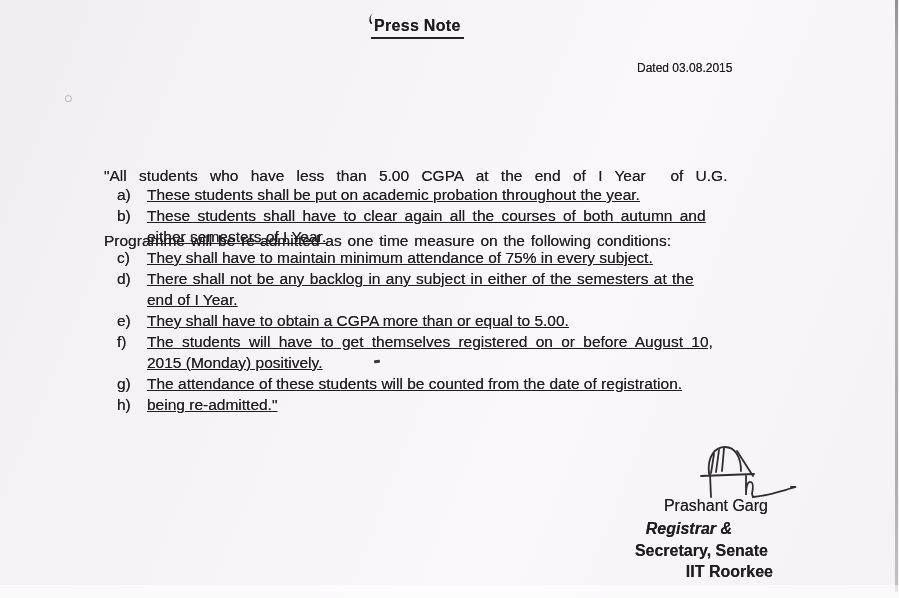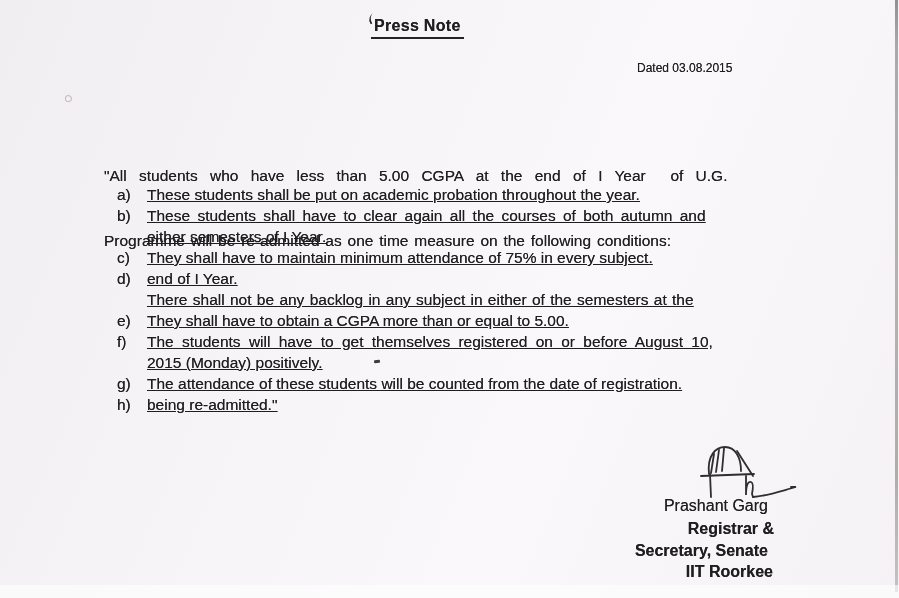--- a/index.html
+++ b/index.html
@@ -136,22 +136,22 @@
     </li>
     <li class="cond">
       <span class="marker">c)</span>
       <span class="ctext">
           <span class="line">They shall have to maintain minimum attendance of 75% in every subject.</span>
         </span>
     </li>
     <li class="cond">
       <span class="marker">d)</span>
       <span class="ctext">
+        <span class="line" style="word-spacing:1px">There shall not be any backlog in any subject in either of the semesters at the</span>
         <span class="line">end of I Year.</span>
-        <span class="line" style="word-spacing:1px">There shall not be any backlog in any subject in either of the semesters at the</span>
       </span>
     </li>
     <li class="cond">
       <span class="marker">e)</span>
       <span class="ctext">
           <span class="line">They shall have to obtain a CGPA more than or equal to 5.00.</span>
         </span>
     </li>
     <li class="cond">
       <span class="marker">f)</span>
@@ -184,17 +184,17 @@
       <path d="M 29,7.5 L 27,30"></path>
       <path d="M 42,10 L 58,35"></path>
       <path d="M 6,35 L 59,33"></path>
       <path d="M 15,33 L 16,56"></path>
       <path d="M 51,35 L 51,54 C 51,44 53,40 56,41 C 59,42 58,48 57,53 L 58,56"></path>
       <path d="M 58,56 C 72,55 86,50 101,46 L 96,46"></path>
     </g>
   </svg>
 
   <div class="sig-line txt" style="left:600px; top:497px;">Prashant Garg</div>
-  <div class="sig-line txt bold" style="left:606px; top:520px;">Registrar &amp;</div>
+  <div class="sig-line txt bold" style="left:564px; top:520px;font-style:italic;">Registrar &amp;</div>
   <div class="sig-line txt bold" style="left:600px; top:542px;">Secretary, Senate</div>
   <div class="sig-line txt bold" style="left:643px; top:563px; width:130px; text-align:right;">IIT Roorkee</div>
 
 </div>
 
 </body></html>

